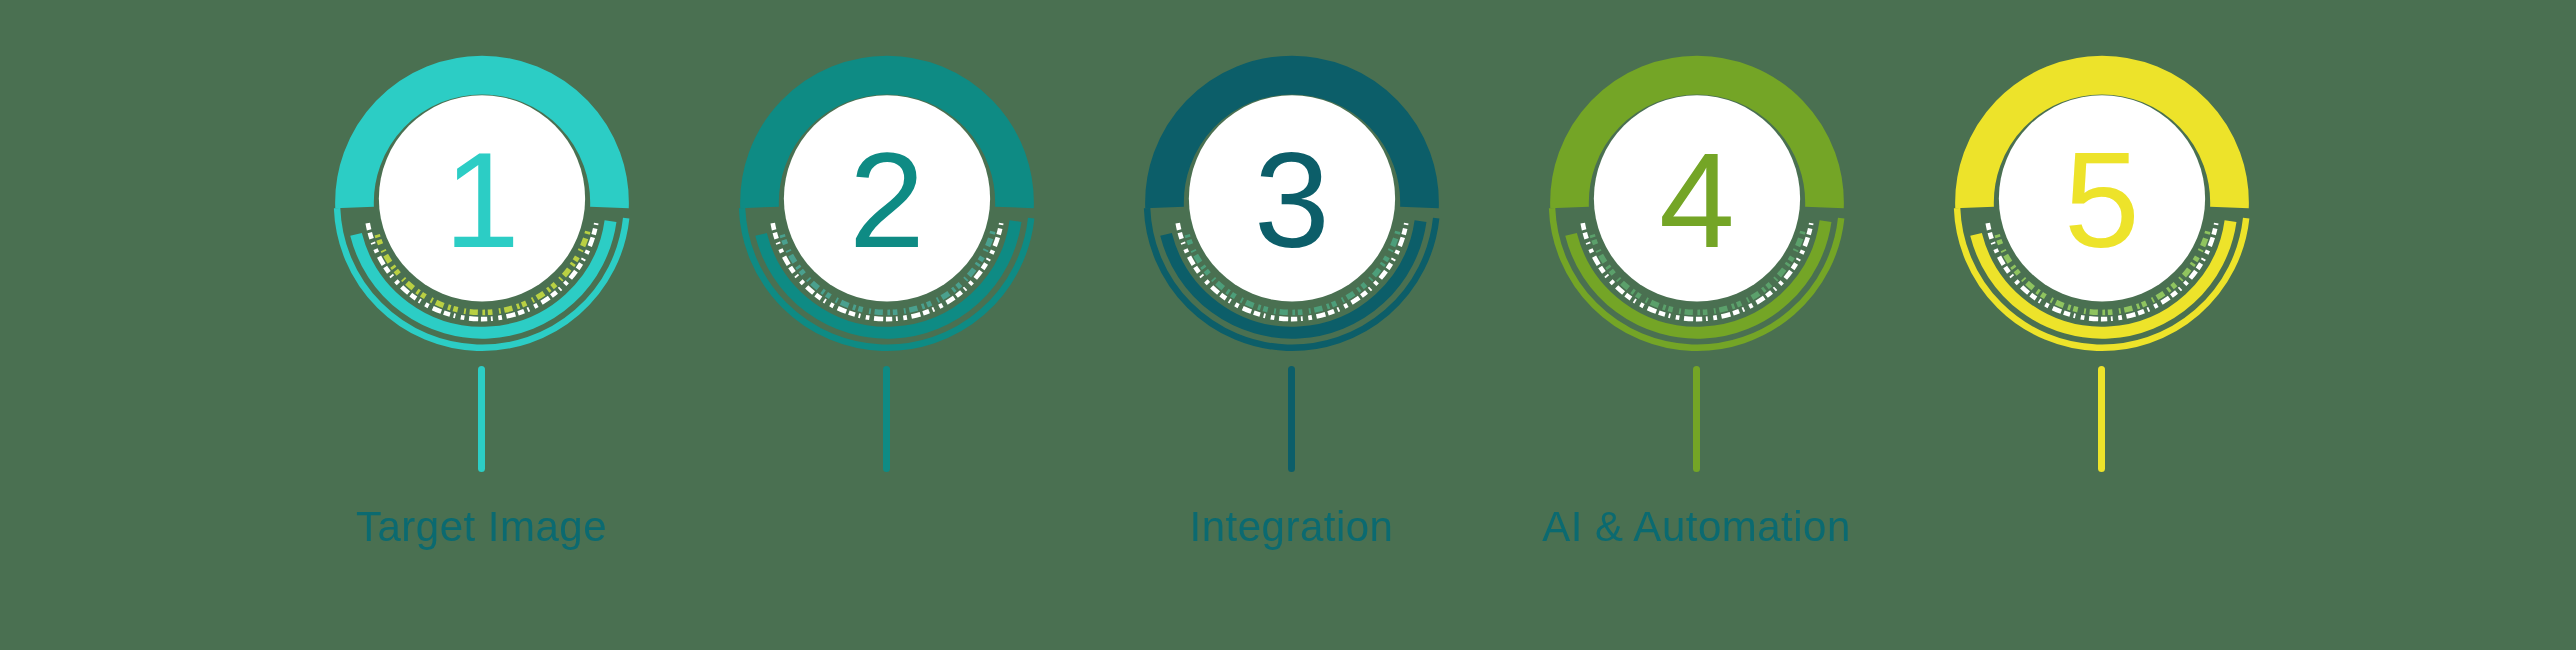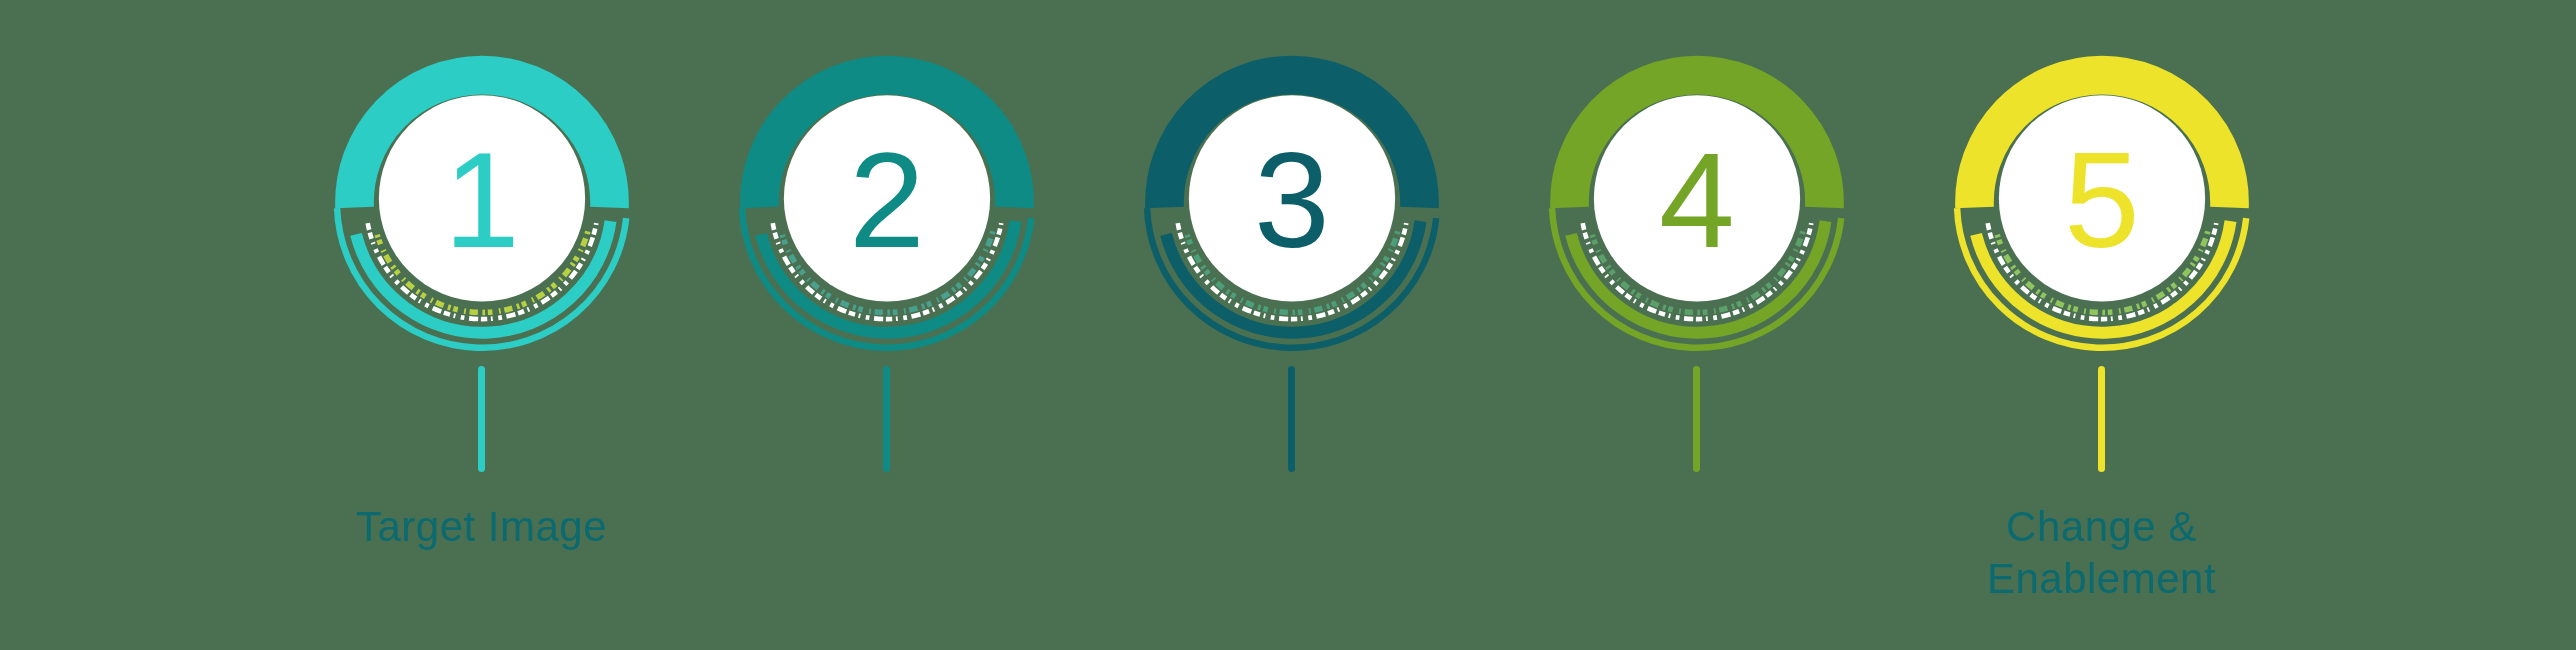--- a/index.html
+++ b/index.html
@@ -34,21 +34,20 @@
     margin-top: 12px;
     border-radius: 3.7px;
   }
 
   .step-label {
     margin-top: 28.5px;
     max-width: 386px;
     font-size: 42px;
     line-height: 52px;
     letter-spacing: 0.5px;
-    text-align: center;
     color: var(--label-color, #0B6A70);
     font-weight: 400;
   }
 
   .step-number {
     font-family: "Liberation Sans", sans-serif;
     font-size: 148px;
     font-weight: 400;
   }
 </style>
@@ -111,20 +110,21 @@
 
         <path class="speckle-a" d="M 274.9 190.8 A 119 119 0 0 1 45.1 190.8" fill="none" stroke-width="6" stroke-dasharray="3 5 9 4 2 7 5 3" stroke="#4D9E7A"></path>
         <path class="speckle-b" d="M 284.1 181.9 A 126 126 0 0 1 35.9 181.9" fill="none" stroke-width="5" stroke-dasharray="2 4 7 3 10 5 4 6" stroke="#FFFFFF"></path>
 
         <circle class="inner-circle" cx="160" cy="155" r="112" fill="#FFFFFF"></circle>
 
         <text class="step-number" x="160" y="208" text-anchor="middle" fill="#0C5E69">3</text>
       </svg>
     </div>
     <div class="connector" style="background: rgb(12, 94, 105);"></div>
+    <div class="step-label">Integration</div>
   </div>
 
   <div class="step">
     <div class="badge">
       <svg width="302" height="302" viewBox="-4 -4 328 328" xmlns="http://www.w3.org/2000/svg">
 
         <path class="stroke-accent" d="M 21.6 164.8 A 138.5 138.5 0 1 1 298.4 164.8" fill="none" stroke-width="42" stroke-linecap="butt" stroke="#74A526"></path>
 
         <path class="stroke-accent" d="M 299.6 179.6 A 141 141 0 0 1 23.2 194.1" fill="none" stroke-width="13" stroke-linecap="butt" stroke="#74A526"></path>
 
@@ -132,20 +132,21 @@
 
         <path class="speckle-a" d="M 274.9 190.8 A 119 119 0 0 1 45.1 190.8" fill="none" stroke-width="6" stroke-dasharray="3 5 9 4 2 7 5 3" stroke="#5BA06B"></path>
         <path class="speckle-b" d="M 284.1 181.9 A 126 126 0 0 1 35.9 181.9" fill="none" stroke-width="5" stroke-dasharray="2 4 7 3 10 5 4 6" stroke="#FFFFFF"></path>
 
         <circle class="inner-circle" cx="160" cy="155" r="112" fill="#FFFFFF"></circle>
 
         <text class="step-number" x="160" y="208" text-anchor="middle" fill="#74A526">4</text>
       </svg>
     </div>
     <div class="connector" style="background: rgb(116, 165, 38);"></div>
+    <div class="step-label">AI &amp; Automation</div>
   </div>
 
   <div class="step">
     <div class="badge">
       <svg width="302" height="302" viewBox="-4 -4 328 328" xmlns="http://www.w3.org/2000/svg">
 
         <path class="stroke-accent" d="M 21.6 164.8 A 138.5 138.5 0 1 1 298.4 164.8" fill="none" stroke-width="42" stroke-linecap="butt" stroke="#EDE32A"></path>
 
         <path class="stroke-accent" d="M 299.6 179.6 A 141 141 0 0 1 23.2 194.1" fill="none" stroke-width="13" stroke-linecap="butt" stroke="#EDE32A"></path>
 
@@ -153,16 +154,15 @@
 
         <path class="speckle-a" d="M 274.9 190.8 A 119 119 0 0 1 45.1 190.8" fill="none" stroke-width="6" stroke-dasharray="3 5 9 4 2 7 5 3" stroke="#8FC45F"></path>
         <path class="speckle-b" d="M 284.1 181.9 A 126 126 0 0 1 35.9 181.9" fill="none" stroke-width="5" stroke-dasharray="2 4 7 3 10 5 4 6" stroke="#FFFFFF"></path>
 
         <circle class="inner-circle" cx="160" cy="155" r="112" fill="#FFFFFF"></circle>
 
         <text class="step-number" x="160" y="208" text-anchor="middle" fill="#EDE32A">5</text>
       </svg>
     </div>
     <div class="connector" style="background: rgb(237, 227, 42);"></div>
-    <div class="step-label">Change &amp; Enablement</div>
   </div>
 </div>
 
 
 </body></html>

